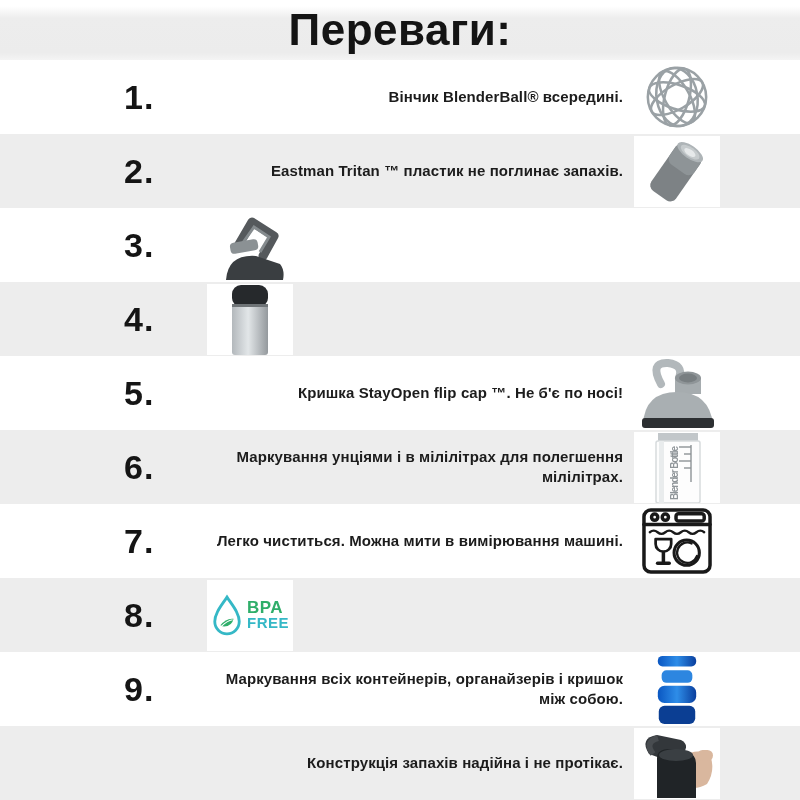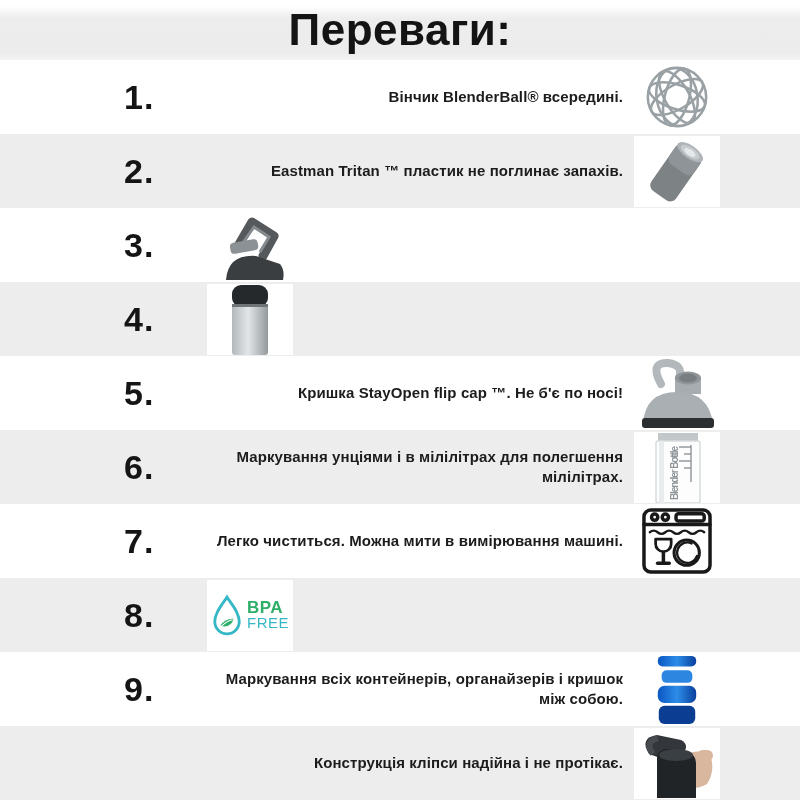--- a/index.html
+++ b/index.html
@@ -14,21 +14,21 @@
   .num{width:205px;flex:0 0 205px;box-sizing:border-box;padding-left:124px;
        font-size:34px;font-weight:800;color:#151515;letter-spacing:1px;}
   .txt{flex:1;text-align:right;font-size:15px;font-weight:600;color:#1c1c1c;
        line-height:1.35;white-space:pre-line;padding-right:9px;letter-spacing:.1px;}
   .icon-cell{width:90px;flex:0 0 90px;height:100%;display:flex;align-items:center;justify-content:center;}
   .row-end{width:78px;flex:0 0 78px;height:100%;}
   .photo{width:86px;height:71px;background:#ffffff;display:flex;align-items:center;justify-content:center;}
   .bpa-badge{display:flex;align-items:center;gap:4px;}
   .bpa-lines{display:flex;flex-direction:column;line-height:.95;text-align:left;}
   .bpa-top{font-size:17px;font-weight:800;color:#2fae6a;letter-spacing:.5px;}
-  .bpa-bottom{font-size:15px;font-weight:400;color:#35b8c6;letter-spacing:.5px;}
+  .bpa-bottom{font-size:15px;font-weight:700;color:#35b8c6;letter-spacing:.5px;}
 </style>
 </head>
 <body>
 
 <div class="page">
 
   <div class="header">
     <div class="title">Переваги:</div>
   </div>
 
@@ -212,21 +212,21 @@
             <rect x="12" y="17" width="32" height="13" rx="5" fill="#2d86e0"></rect>
             <rect x="8" y="33" width="40" height="18" rx="7" fill="url(#blu)"></rect>
             <rect x="9" y="54" width="38" height="19" rx="6" fill="#0b3e93"></rect>
           </svg>
         </div>
       </div>
       <div class="row-end"></div>
     </div>
 
     <div class="row alt">
-      <div class="txt">Конструкція кліпси надійна і не протікає.</div>
+      <div class="txt">Конструкція запахів надійна і не протікає.</div>
       <div class="icon-cell">
         <div class="photo">
           <svg width="84" height="70" viewBox="0 0 84 70">
             <path d="M48 28 q18 -10 28 2 q4 14 -4 26 q-14 8 -24 0 Z" fill="#d9b79e"></path>
             <rect x="62" y="22" width="16" height="11" rx="5.5" fill="#d9b79e"></rect>
             <path d="M14 26 Q4 10 22 7 L46 12 Q55 17 48 25 L28 31 Z" fill="#33373b"></path>
             <path d="M18 26 q-9 -12 5 -16" fill="none" stroke="#484c50" stroke-width="6"></path>
             <path d="M22 30 Q22 21 35 21 L53 24 Q61 27 61 35 L61 70 L22 70 Z" fill="#202427"></path>
             <ellipse cx="41" cy="27" rx="17" ry="6" fill="#3a3f43"></ellipse>
           </svg>

